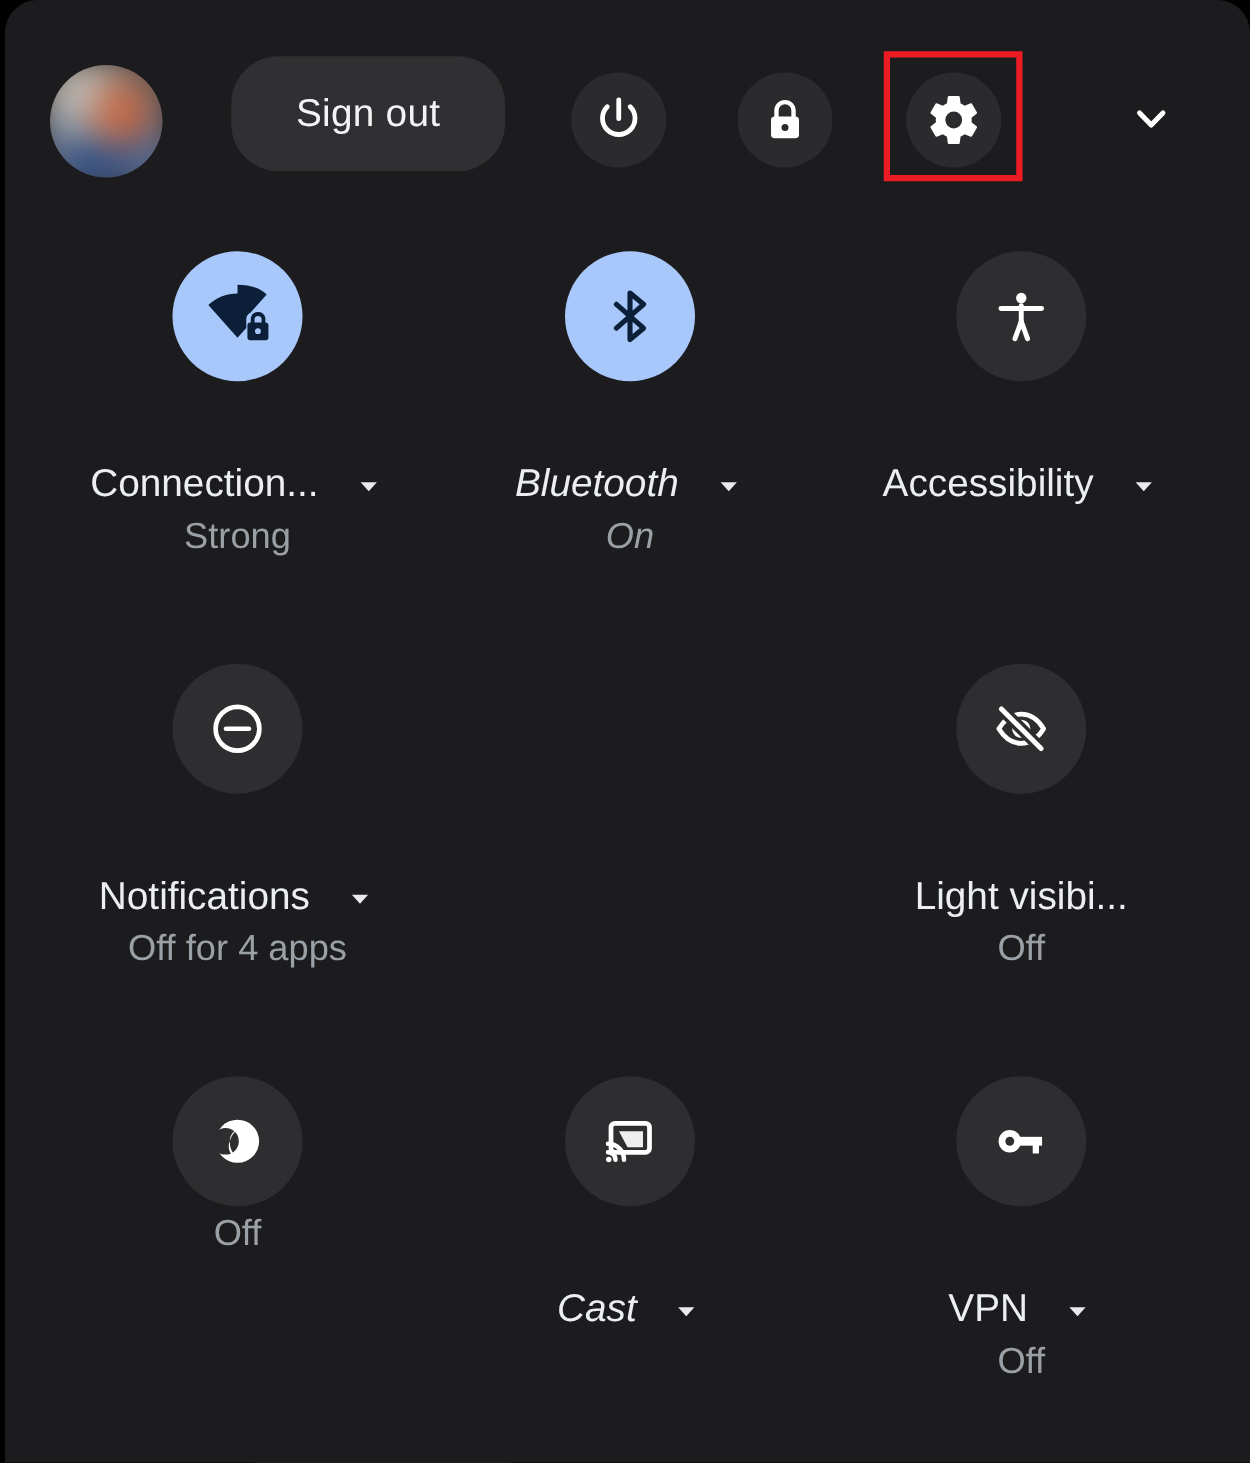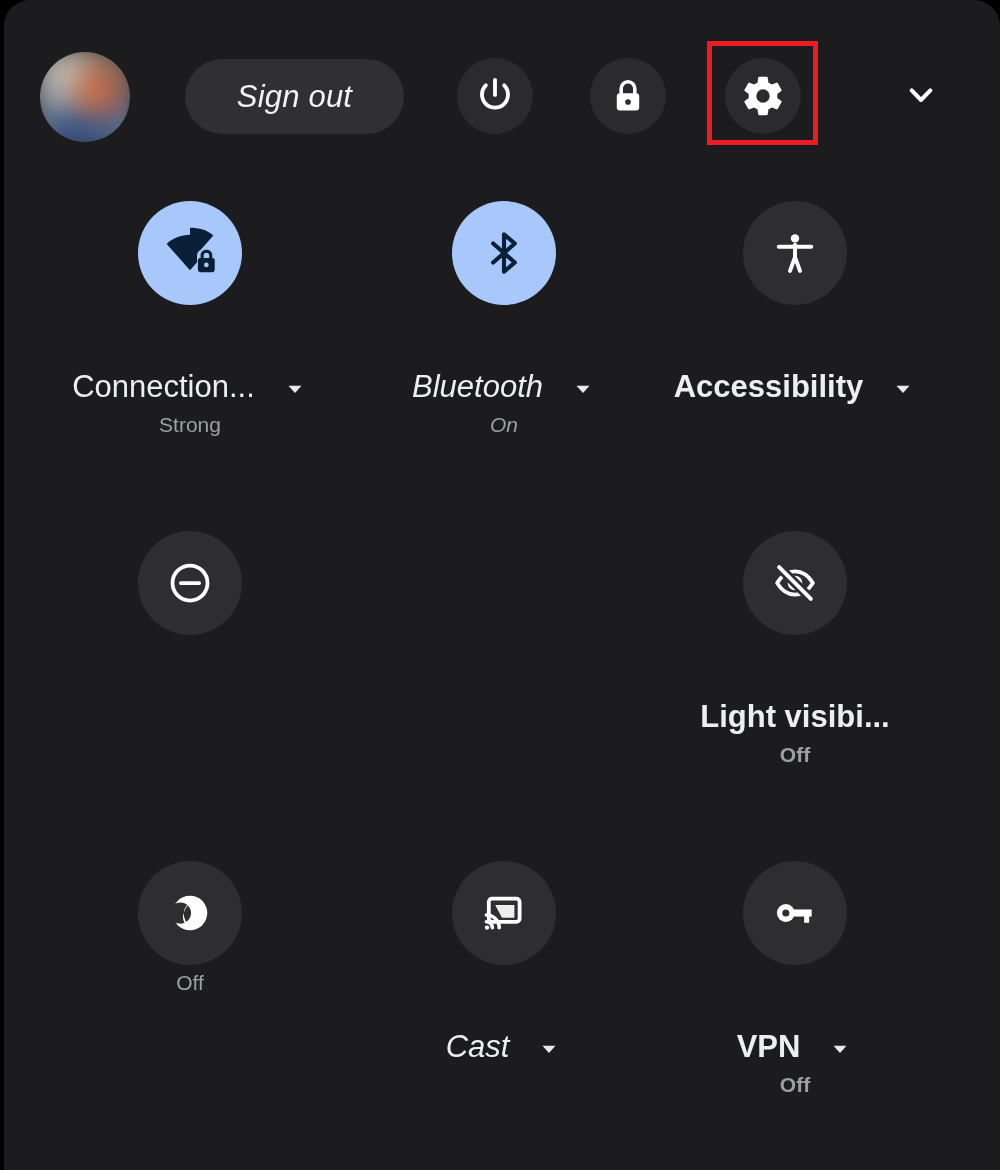--- a/index.html
+++ b/index.html
@@ -55,29 +55,28 @@
       radial-gradient(circle at 34% 30%, #c9c9c4 0%, #c9c9c400 48%),
       radial-gradient(circle at 40% 80%, #2f4f86 0%, #2f4f8600 58%),
       radial-gradient(circle at 78% 74%, #5a6f93 0%, #5a6f9300 55%),
       radial-gradient(circle at 20% 62%, #8b8f92 0%, #8b8f9200 52%),
       #6a5a52;
   }
 
   .signout-pill {
     position: absolute;
     left: 181px;
-    top: 59px;
+    top: 45px;
     width: 219px;
-    height: 75px;
+    height: 92px;
     border-radius: 38px;
     background: #303032;
     display: flex;
     align-items: center;
     justify-content: center;
-    font-style: italic;
   }
   .signout-pill .txt {
     color: #f1f3f4;
     font-size: 31px;
     letter-spacing: 0.2px;
   }
 
   .circle-btn {
     position: absolute;
     top: 58px;
@@ -131,21 +130,21 @@
     position: absolute;
     top: 0;
     width: 320px;
     height: 320px;
     display: flex;
     flex-direction: column;
     align-items: center;
   }
   .tile.col0 { left: 26px; }
   .tile.col1 { left: 340px; font-style: italic; }
-  .tile.col2 { left: 631px; font-weight: bold; }
+  .tile.col2 { left: 653px; }
 
   .tile-icon {
     width: 104px;
     height: 104px;
     border-radius: 50%;
     background: #2e2e30;
     display: flex;
     align-items: center;
     justify-content: center;
     margin-top: 5px;
@@ -164,21 +163,21 @@
   }
   .tile-label {
     color: #eceff1;
     font-size: 31px;
     line-height: 1.28;
     text-align: center;
     white-space: pre-line;
   }
   .tile-sub {
     color: #9aa0a6;
-    font-size: 21px;
+    font-size: 29px;
     margin-top: 6px;
     text-align: center;
   }
   .chev {
     flex: 0 0 auto;
     margin-top: 4px;
   }
 </style>
 </head>
 <body>
@@ -283,20 +282,27 @@
 
     <div class="tile-row">
 
       <div class="tile col0">
         <div class="tile-icon">
           <svg width="50" height="50" viewBox="0 0 24 24">
             <circle cx="12" cy="12" r="8.4" stroke="#ffffff" stroke-width="1.8" fill="none"></circle>
             <path d="M7.6 12 H16.4" stroke="#ffffff" stroke-width="1.8" stroke-linecap="round"></path>
           </svg>
         </div>
+        <div class="tile-label-row">
+          <span class="tile-label">Notifications</span>
+          <svg class="chev" width="26" height="26" viewBox="0 0 24 24">
+            <path d="M6 9 L12 15.6 L18 9 Z" fill="#e8eaed"></path>
+          </svg>
+        </div>
+        <div class="tile-sub">Off for 4 apps</div>
       </div>
 
 
       <div class="tile col2">
         <div class="tile-icon">
           <svg width="50" height="50" viewBox="0 0 24 24">
             <path d="M3.4 12 C5.6 8.4 8.6 6.4 12 6.4 c3.4 0 6.4 2.0 8.6 5.6 -2.2 3.6 -5.2 5.6 -8.6 5.6 -3.4 0 -6.4 -2.0 -8.6 -5.6 Z" stroke="#ffffff" stroke-width="1.8" fill="none" stroke-linejoin="round"></path>
             <circle cx="12" cy="12" r="2.6" stroke="#ffffff" stroke-width="1.8" fill="none"></circle>
             <path d="M4.4 4.4 L19.6 19.6" stroke="#2e2e30" stroke-width="4.6" stroke-linecap="round"></path>
             <path d="M4.4 4.4 L19.6 19.6" stroke="#ffffff" stroke-width="1.9" stroke-linecap="round"></path>

